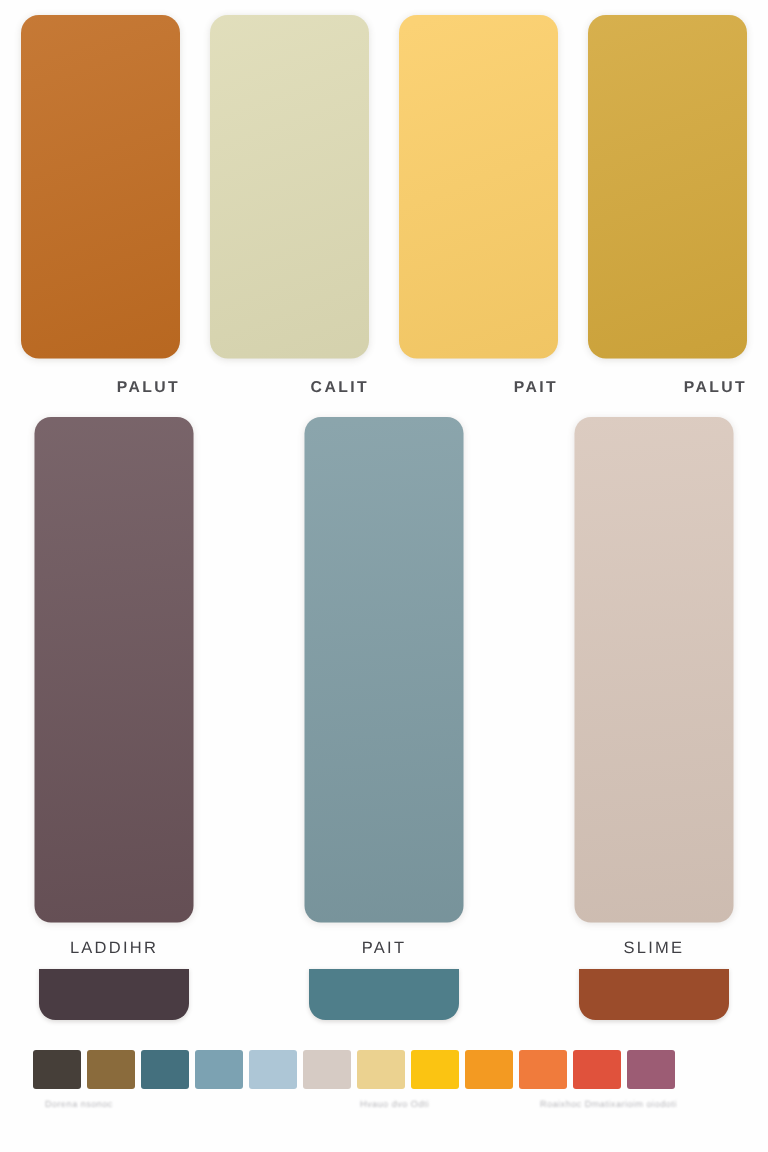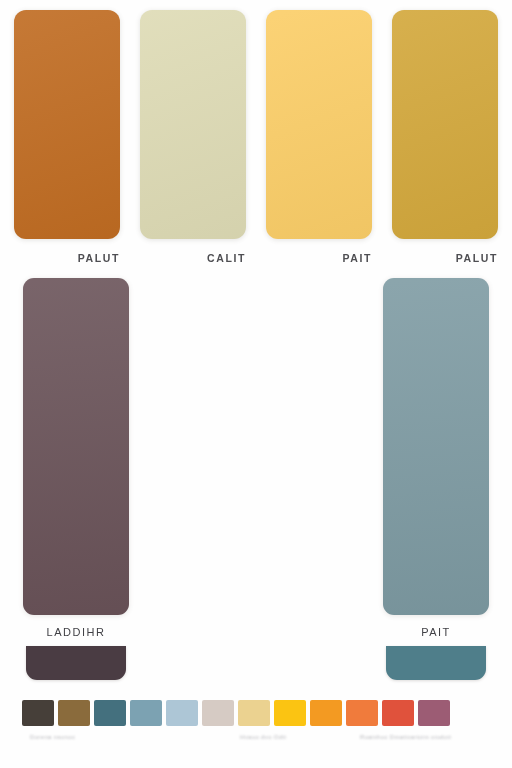--- a/index.html
+++ b/index.html
@@ -190,20 +190,25 @@
       <div class="label-two">LADDIHR</div>
       <div class="accent-bar" id="r2a0" style="background: rgb(74, 60, 67);"></div>
     </div>
 
     <div class="swatch-col-two">
       <div class="chip-two" id="r2c1" style="background: rgb(126, 155, 163);"></div>
       <div class="label-two">PAIT</div>
       <div class="accent-bar" id="r2a1" style="background: rgb(79, 126, 138);"></div>
     </div>
 
+    <div class="swatch-col-two">
+      <div class="chip-two" id="r2c2" style="background: rgb(216, 198, 186);"></div>
+      <div class="label-two">SLIME</div>
+      <div class="accent-bar" id="r2a2" style="background: rgb(155, 76, 43);"></div>
+    </div>
 
 
   </div>
 
   <div class="mini-strip">
     <div class="mini-row" id="mini-row">
         <div class="mini-chip" style="background: rgb(70, 63, 57);"></div>
         <div class="mini-chip" style="background: rgb(138, 107, 60);"></div>
         <div class="mini-chip" style="background: rgb(68, 112, 126);"></div>
         <div class="mini-chip" style="background: rgb(124, 162, 178);"></div>

